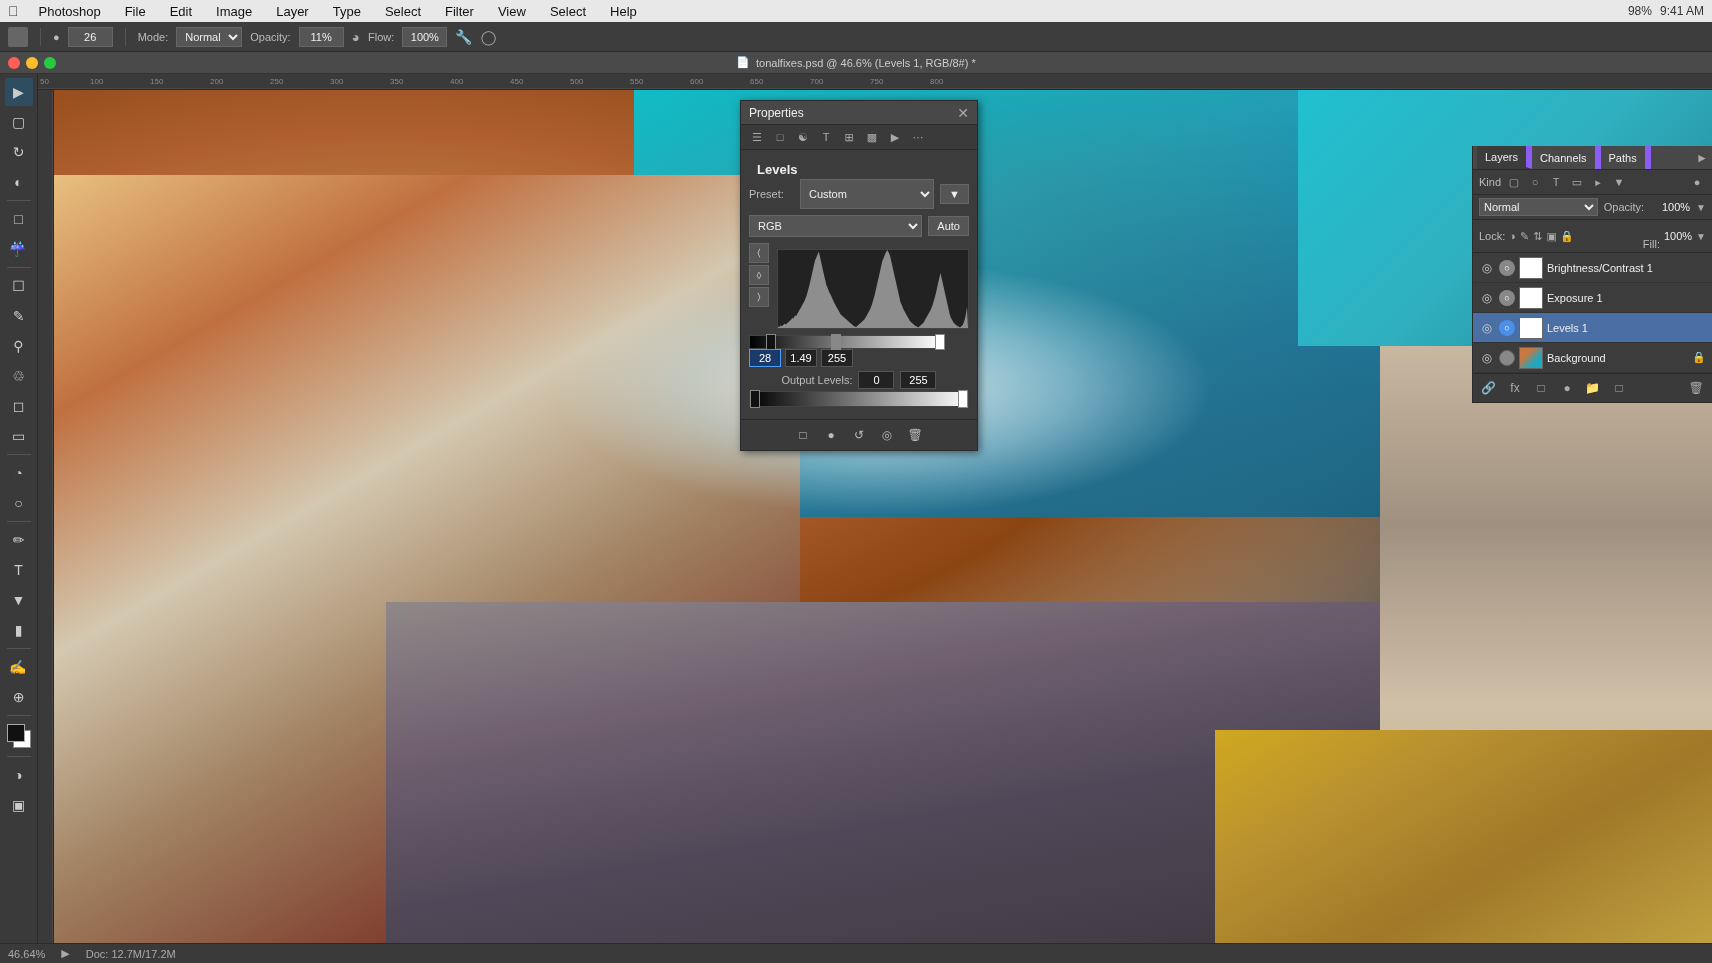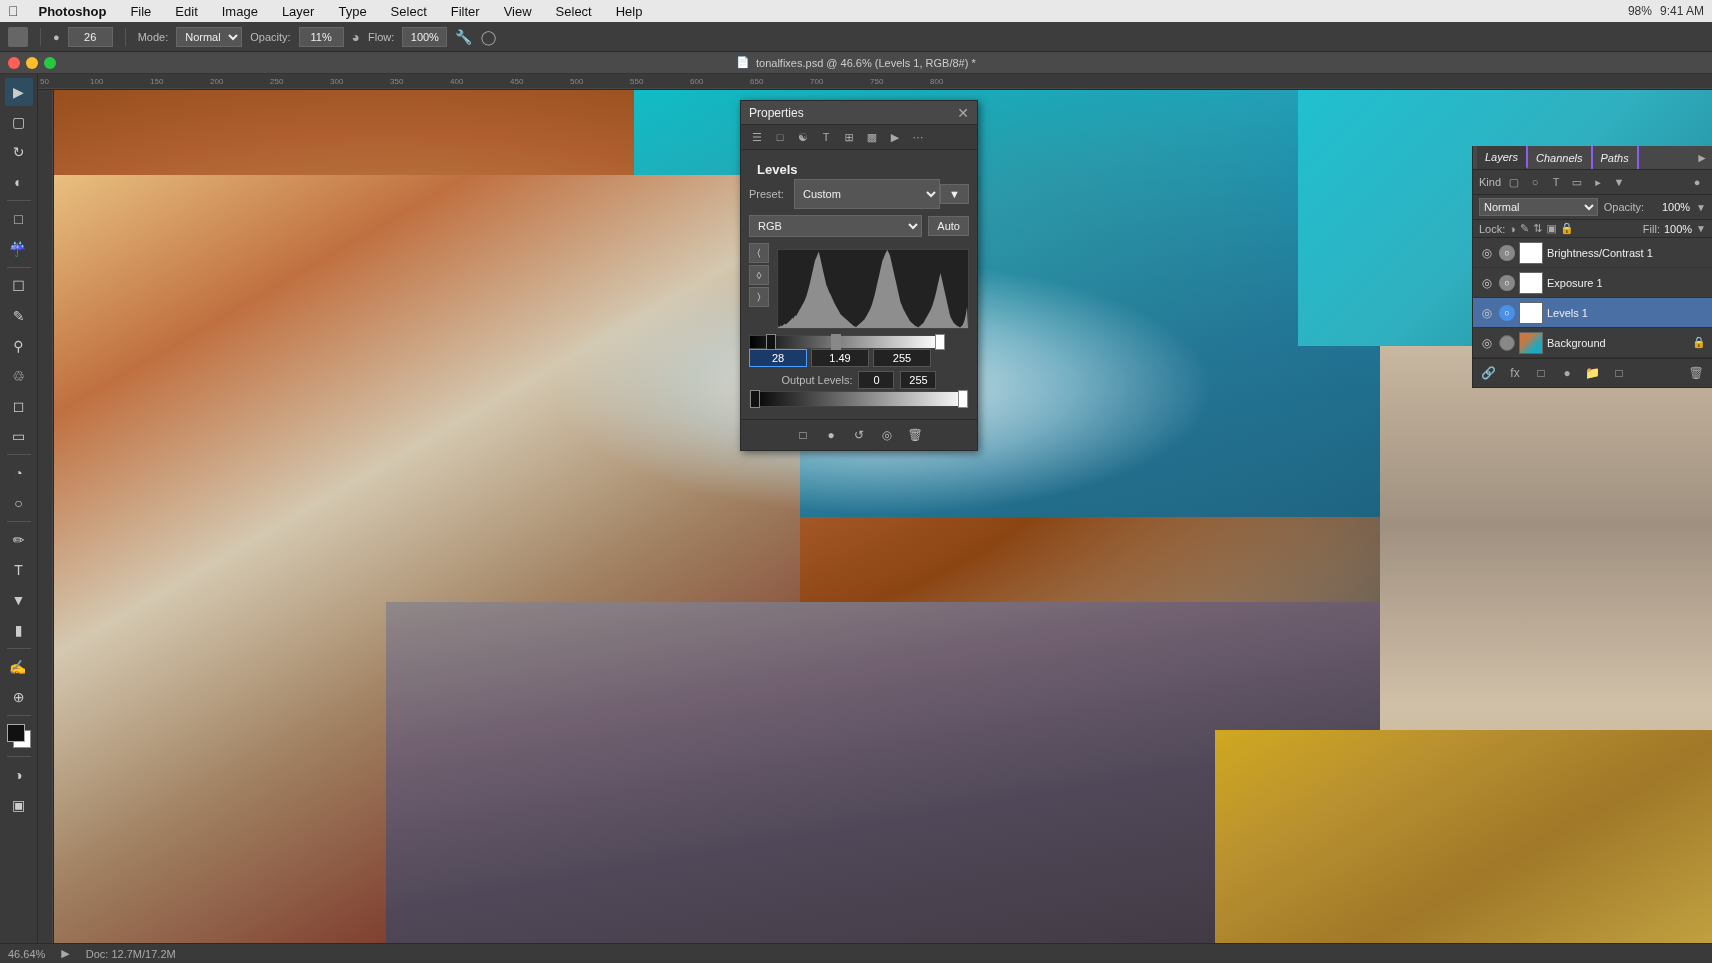--- a/index.html
+++ b/index.html
@@ -26,21 +26,21 @@
       gap: 16px;
       z-index: 100;
     }
     #menubar .apple-icon { font-size: 14px; color: #333; }
     #menubar .menu-item {
       font-size: 13px;
       color: #111;
       cursor: pointer;
       padding: 0 4px;
     }
-    #menubar .menu-item.bold { font-weight: 700; }
+    #menubar .menu-item.bold { font-weight: 400; }
     .menubar-right {
       margin-left: auto;
       display: flex;
       align-items: center;
       gap: 8px;
       font-size: 12px;
       color: #333;
     }
 
     
@@ -322,20 +322,21 @@
     .panel-close {
       cursor: pointer;
       color: #aaa;
       font-size: 14px;
       line-height: 1;
     }
     .panel-body { padding: 8px; }
     .panel-row {
       display: flex;
       align-items: center;
+      gap: 6px;
       margin-bottom: 6px;
     }
     .panel-label { color: #bbb; font-size: 11px; min-width: 45px; }
     .panel-select {
       background: #555;
       border: 1px solid #666;
       color: #eee;
       font-size: 11px;
       height: 30px;
       flex: 1;
@@ -377,21 +378,21 @@
     .levels-values {
       display: flex;
       gap: 4px;
       margin-bottom: 4px;
     }
     .levels-value-input {
       background: #222;
       border: 1px solid #555;
       color: #fff;
       font-size: 11px;
-      width: 58px;
+      width: 32px;
       height: 18px;
       text-align: center;
       padding: 0 2px;
     }
     .levels-value-input.active {
       border-color: #4a9eff;
       background: #1a3a6a;
     }
 
     
@@ -470,22 +471,21 @@
       padding: 0 4px;
     }
     .layers-tab {
       padding: 0 8px;
       height: 100%;
       display: flex;
       align-items: center;
       font-size: 11px;
       color: #eee;
       cursor: pointer;
-      border-right: 2px solid #8b5cf6;
-      font-style: italic;
+      border-right: 6px solid #8b5cf6;
     }
     .layers-tab.active {
       background: #3c3c3c;
       border-bottom: 2px solid #3c3c3c;
     }
     .layers-expand-btn {
       margin-left: auto;
       color: #aaa;
       cursor: pointer;
       font-size: 12px;
@@ -540,21 +540,21 @@
     
     .layers-lock-row {
       display: flex;
       align-items: center;
       padding: 2px 6px;
       gap: 4px;
       border-bottom: 1px solid #2a2a2a;
     }
     .lock-label { font-size: 11px; color: #bbb; }
     .lock-icon { font-size: 11px; color: #aaa; }
-    .fill-label { font-size: 11px; color: #bbb; margin-left: auto; }
+    .fill-label { font-size: 11px; color: #bbb; margin-left: auto; margin-top: 16px; }
     .fill-value { font-size: 11px; color: #eee; }
 
     
     .layer-item {
       display: flex;
       align-items: center;
       padding: 3px 6px;
       gap: 4px;
       border-bottom: 1px solid #333;
       height: 30px;

